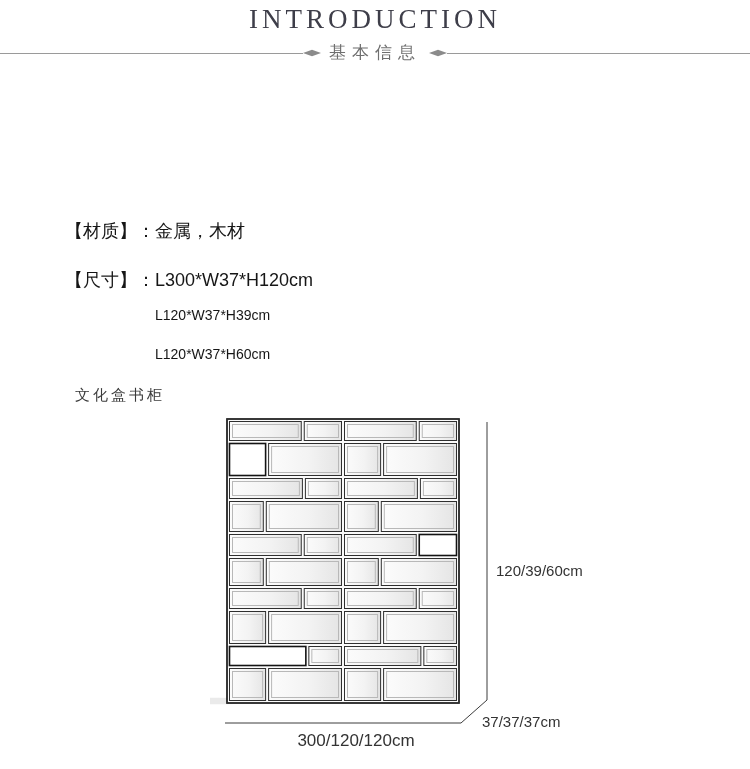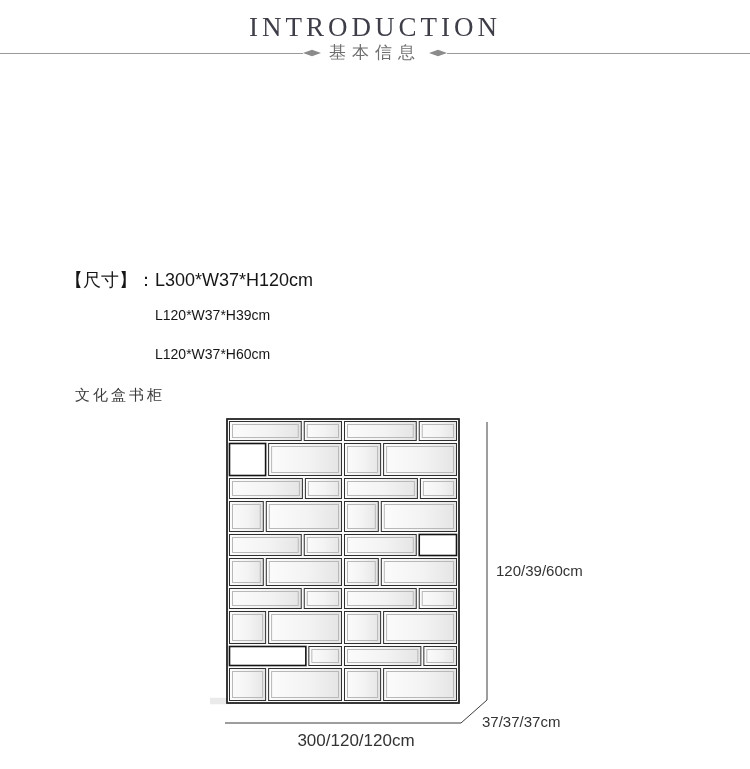--- a/index.html
+++ b/index.html
@@ -5,21 +5,21 @@
   html,body{margin:0;padding:0;}
   body{
     width:750px;height:769px;position:relative;background:#ffffff;
     font-family:"Liberation Sans","DejaVu Sans",sans-serif;
     color:#161616;overflow:hidden;
   }
   .page{position:absolute;inset:0;}
 
   
   .title{
-    position:absolute;top:4px;left:0;right:0;margin:8px;
+    position:absolute;top:4px;left:0;right:0;margin:0;
     text-align:center;font-family:"Liberation Serif","DejaVu Serif",serif;
     font-weight:400;font-size:27px;letter-spacing:4px;color:#3e3e49;
   }
   .subtitle-row{
     position:absolute;top:42px;left:0;right:0;height:22px;
     display:flex;align-items:center;
   }
   .rule{flex:1;height:1px;background:#9a9a9a;}
   .diamond{flex:0 0 auto;display:block;}
   .subtitle{
@@ -57,20 +57,23 @@
     <svg class="diamond" width="18" height="8" viewBox="0 0 18 8">
       <polygon points="0,4 9,0.8 18,4 9,7.2" fill="#8b8b8b"></polygon>
     </svg>
     <span class="subtitle">基本信息</span>
     <svg class="diamond" width="18" height="8" viewBox="0 0 18 8">
       <polygon points="0,4 9,0.8 18,4 9,7.2" fill="#8b8b8b"></polygon>
     </svg>
     <span class="rule"></span>
   </div>
 
+  <div class="spec-row r3">
+    <span>【材质】</span><span>：</span><span>金属，木材</span>
+  </div>
   <div class="spec-row r4">
     <span>【尺寸】</span><span>：</span><span>L300*W37*H120cm</span>
   </div>
   <div class="spec-extra e1">L120*W37*H39cm</div>
   <div class="spec-extra e2">L120*W37*H60cm</div>
 
   <div class="caption">文化盒书柜</div>
 
   <svg class="drawing-svg" width="390" height="360" viewBox="0 0 390 360">
     <defs>

